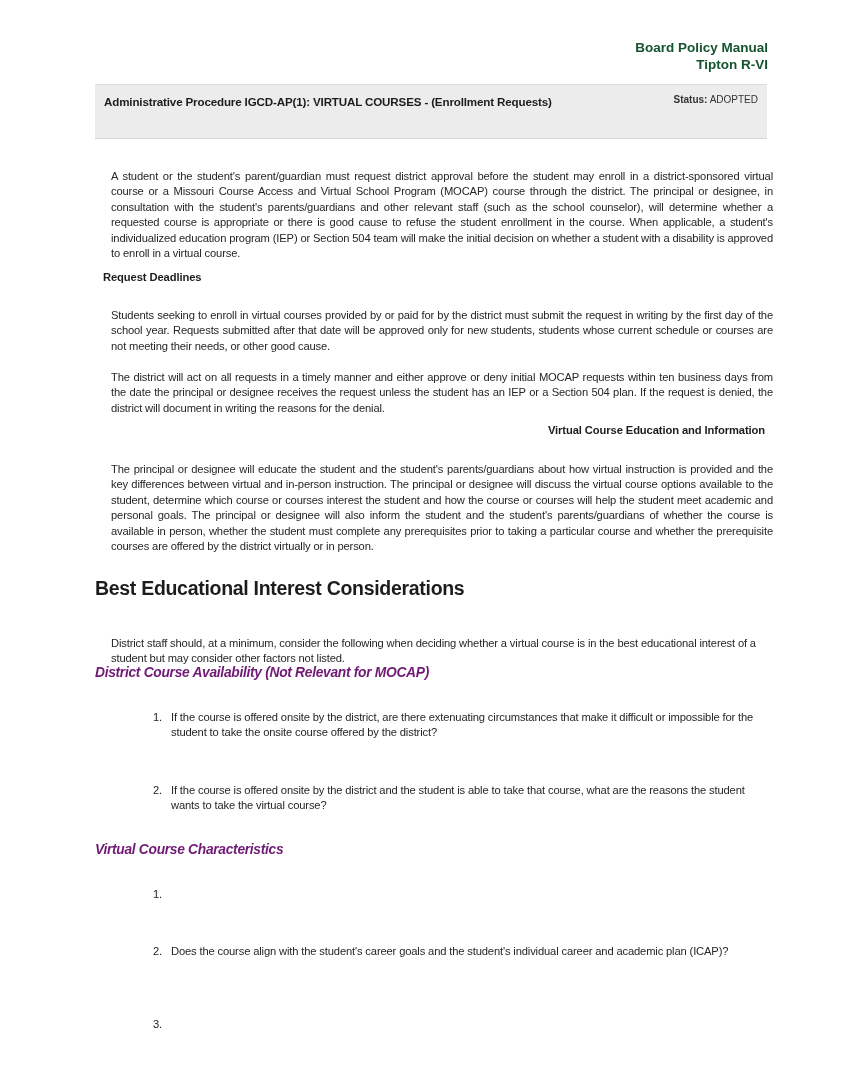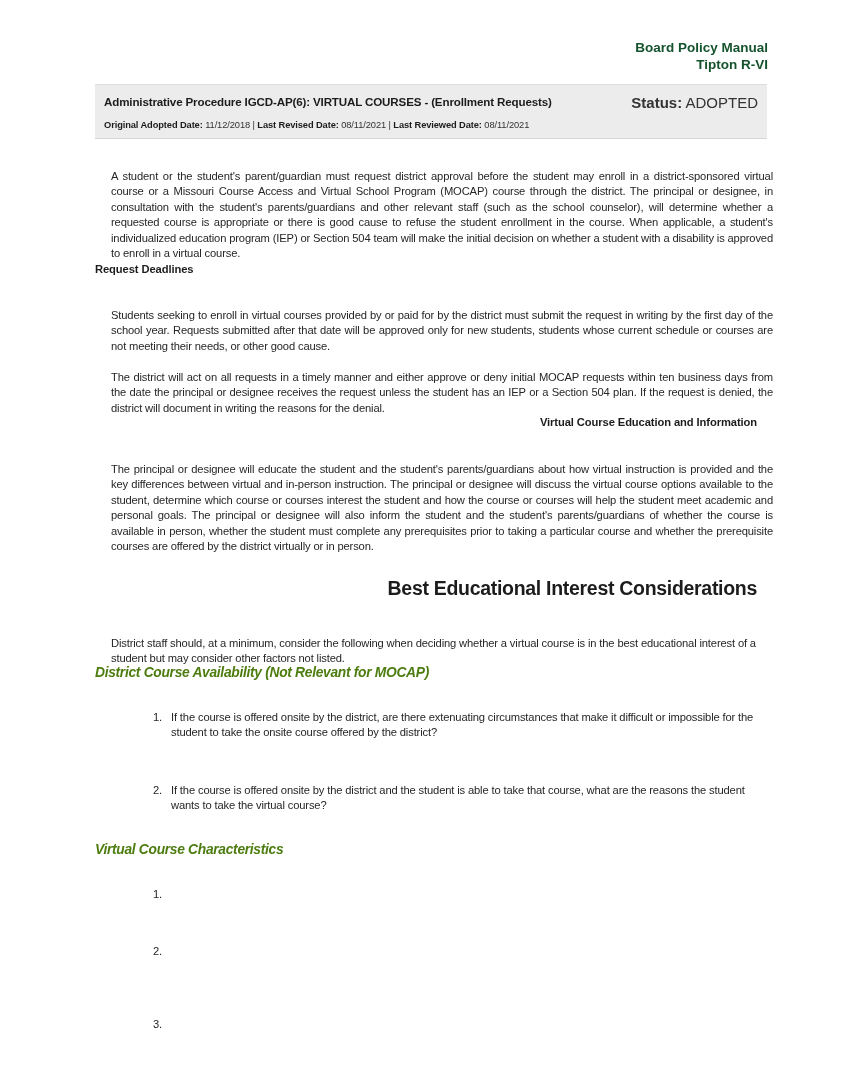--- a/index.html
+++ b/index.html
@@ -15,86 +15,76 @@
   .meta-box {
     position: absolute; left: 95px; top: 84px; width: 672px; height: 55px;
     background: #ececec; border-top: 1px solid #dedede; border-bottom: 1px solid #d6d6d6;
     box-sizing: border-box;
   }
   .meta-title {
     position: absolute; left: 9px; top: 10px; font-size: 11.6px; font-weight: bold; color: #1c1c1c;
     letter-spacing: -0.15px;
   }
   .meta-status {
-    position: absolute; right: 9px; top: 9px; font-size: 15px; color: #333; text-align: center;
+    position: absolute; right: 9px; top: 9px; font-size: 10px; color: #333; text-align: center;
   }
   .meta-status b { font-weight: bold; }
   .meta-dates {
     position: absolute; left: 9px; top: 35px; font-size: 9.3px; color: #333; letter-spacing: -0.1px;
   }
   .meta-dates b { font-weight: bold; color: #1c1c1c; }
   .content {
     position: absolute; left: 95px; top: 153px; width: 662px;
     font-size: 11.2px; line-height: 15.4px; color: #262626;
   }
   .content p { margin: 16px; text-align: justify; letter-spacing: -0.15px; }
   .sub-h {
-    font-weight: bold; font-size: 11.2px; color: #1c1c1c; margin: 0; letter-spacing: -0.1px;
+    font-weight: bold; font-size: 11.2px; color: #1c1c1c; margin: 8px; letter-spacing: -0.1px;
   }
   .h2 {
     font-size: 19.5px; font-weight: bold; color: #1c1c1c; margin: 0; letter-spacing: -0.3px;
     font-weight: 600;
   }
   .h3 {
-    font-size: 13.8px; font-weight: bold; font-style: italic; color: #4d7c0f; margin: 0; letter-spacing: -0.3px;
+    font-size: 13.8px; font-weight: bold; font-style: italic; color: #701a75; margin: 0; letter-spacing: -0.3px;
   }
   ol { margin: 0; padding: 0; list-style: none; }
   .li {
     position: relative; padding-left: 76px; font-size: 11.2px; line-height: 15.4px; letter-spacing: -0.15px;
   }
   .li .num { position: absolute; left: 58px; top: 0; }
   .abs { position: absolute; left: 0; width: 662px; }
 </style>
 </head>
 <body>
 
 <div class="page-header">
   <div>Board Policy Manual</div>
   <div>Tipton R-VI</div>
 </div>
 
 <div class="meta-box">
-  <div class="meta-title">Administrative Procedure IGCD-AP(6): VIRTUAL COURSES - (Enrollment Requests)</div>
+  <div class="meta-title">Administrative Procedure IGCD-AP(1): VIRTUAL COURSES - (Enrollment Requests)</div>
   <div class="meta-status">
     <b>Status:</b>
     <span>ADOPTED</span>
-  </div>
-  <div class="meta-dates">
-    <b>Original Adopted Date:</b>
-    <span>11/12/2018</span>
-    <span>|</span>
-    <b>Last Revised Date:</b>
-    <span>08/11/2021</span>
-    <span>|</span>
-    <b>Last Reviewed Date:</b>
-    <span>08/11/2021</span>
   </div>
 </div>
 
 <div class="content">
   <p class="abs" style="top:0px;">A student or the student's parent/guardian must request district approval before the student may enroll in a district-sponsored virtual course or a Missouri Course Access and Virtual School Program (MOCAP) course through the district. The principal or designee, in consultation with the student's parents/guardians and other relevant staff (such as the school counselor), will determine whether a requested course is appropriate or there is good cause to refuse the student enrollment in the course. When applicable, a student's individualized education program (IEP) or Section 504 team will make the initial decision on whether a student with a disability is approved to enroll in a virtual course.</p>
 
   <div class="abs sub-h" style="top:109px;">Request Deadlines</div>
   <p class="abs" style="top:139px;">Students seeking to enroll in virtual courses provided by or paid for by the district must submit the request in writing by the first day of the school year. Requests submitted after that date will be approved only for new students, students whose current schedule or courses are not meeting their needs, or other good cause.</p>
   <p class="abs" style="top:201px;">The district will act on all requests in a timely manner and either approve or deny initial MOCAP requests within ten business days from the date the principal or designee receives the request unless the student has an IEP or a Section 504 plan. If the request is denied, the district will document in writing the reasons for the denial.</p>
 
   <div class="abs sub-h" style="top:262px;text-align:right;">Virtual Course Education and Information</div>
   <p class="abs" style="top:293px;">The principal or designee will educate the student and the student's parents/guardians about how virtual instruction is provided and the key differences between virtual and in-person instruction. The principal or designee will discuss the virtual course options available to the student, determine which course or courses interest the student and how the course or courses will help the student meet academic and personal goals. The principal or designee will also inform the student and the student's parents/guardians of whether the course is available in person, whether the student must complete any prerequisites prior to taking a particular course and whether the prerequisite courses are offered by the district virtually or in person.</p>
 
-  <div class="abs h2" style="top:428px;text-align:right;">Best Educational Interest Considerations</div>
+  <div class="abs h2" style="top:428px;">Best Educational Interest Considerations</div>
   <p class="abs" style="top:467px; text-align:left;">District staff should, at a minimum, consider the following when deciding whether a virtual course is in the best educational interest of a student but may consider other factors not listed.</p>
 
   <div class="abs h3" style="top:512px;">District Course Availability (Not Relevant for MOCAP)</div>
 
   <ol class="abs" style="top:557px;">
     <li class="li">
       <span class="num">1.</span>
       <span>If the course is offered onsite by the district, are there extenuating circumstances that make it difficult or impossible for the student to take the onsite course offered by the district?</span>
     </li>
   </ol>
@@ -108,20 +98,21 @@
   <div class="abs h3" style="top:689px;">Virtual Course Characteristics</div>
 
   <ol class="abs" style="top:734px;">
     <li class="li">
       <span class="num">1.</span>
     </li>
   </ol>
   <ol class="abs" style="top:791px;">
     <li class="li">
       <span class="num">2.</span>
+      <span>Does the course align with the student's career goals and the student's individual career and academic plan (ICAP)?</span>
     </li>
   </ol>
   <ol class="abs" style="top:864px;">
     <li class="li">
       <span class="num">3.</span>
     </li>
   </ol>
 </div>
 
 </body></html>

